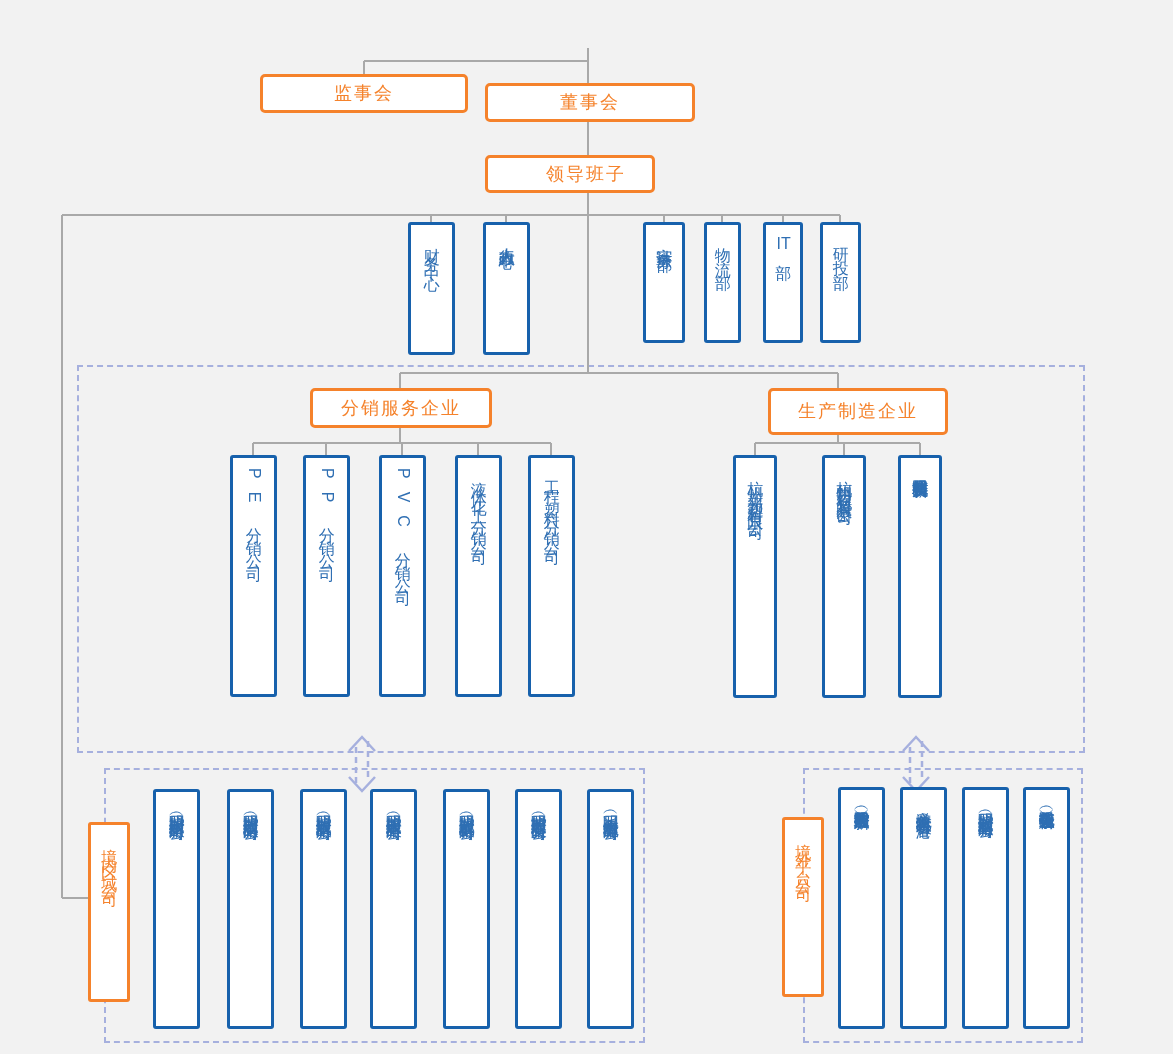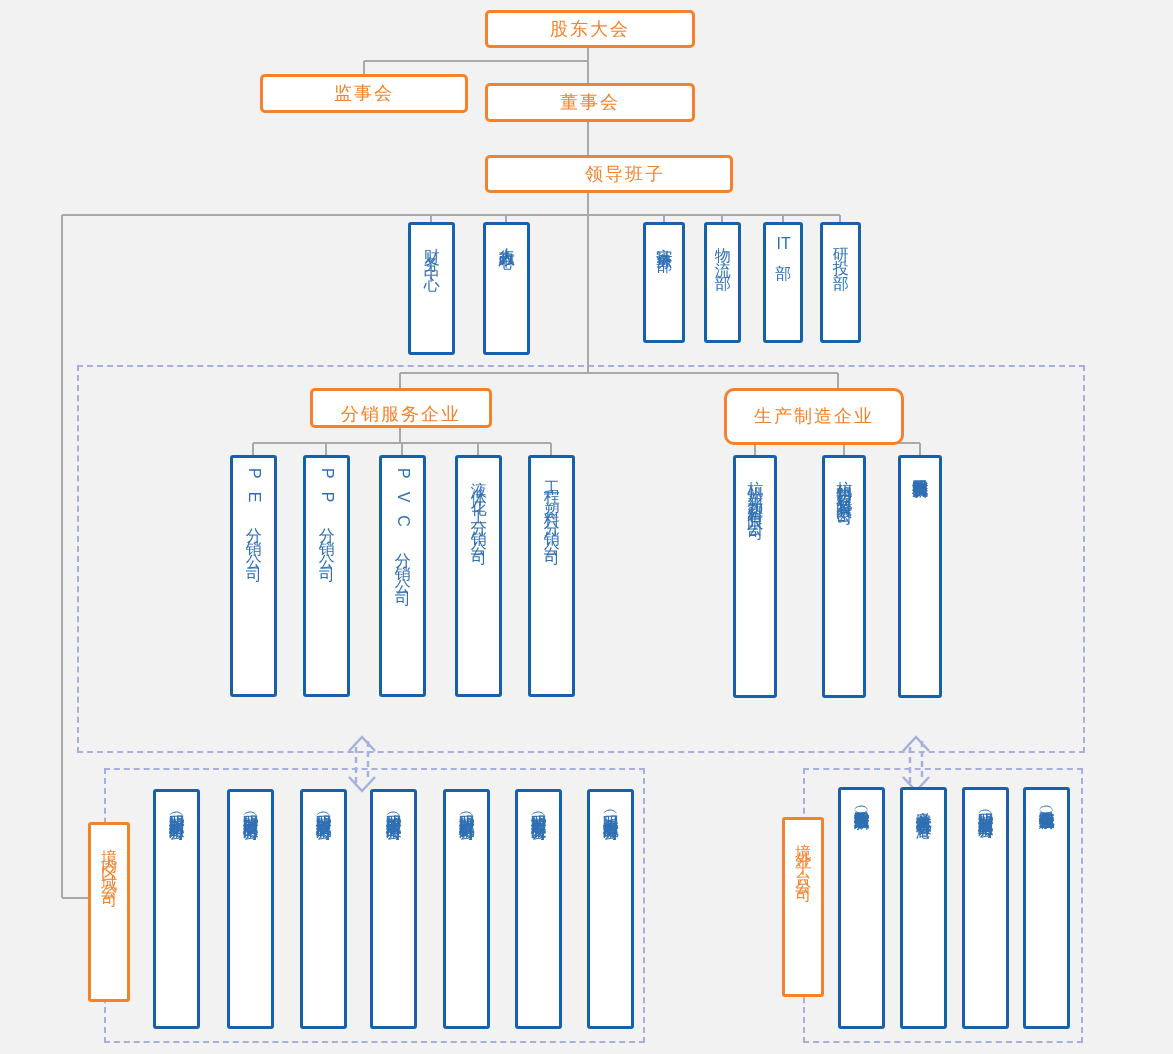--- a/index.html
+++ b/index.html
@@ -49,54 +49,51 @@
     <div class="cline" style="left: 252px; top: 443px; width: 2px; height: 12px;"></div>
     <div class="cline" style="left: 325px; top: 443px; width: 2px; height: 12px;"></div>
     <div class="cline" style="left: 401px; top: 443px; width: 2px; height: 12px;"></div>
     <div class="cline" style="left: 477px; top: 443px; width: 2px; height: 12px;"></div>
     <div class="cline" style="left: 550px; top: 443px; width: 2px; height: 12px;"></div>
     <div class="cline" style="left: 837px; top: 428px; width: 2px; height: 15px;"></div>
     <div class="cline" style="left: 755px; top: 442px; width: 165px; height: 2px;"></div>
     <div class="cline" style="left: 754px; top: 443px; width: 2px; height: 12px;"></div>
     <div class="cline" style="left: 843px; top: 443px; width: 2px; height: 12px;"></div>
     <div class="cline" style="left: 919px; top: 443px; width: 2px; height: 12px;"></div>
-    <div class="node orange-h" style="left: 485px; top: 10px; width: 210px; height: 38px;">
-      <span>股东大会</span>
-    </div>
     <div class="node orange-h" style="left: 485px; top: 83px; width: 210px; height: 39px;">
       <span>董事会</span>
     </div>
     <div class="node orange-h" style="left: 260px; top: 74px; width: 208px; height: 39px;">
       <span>监事会</span>
     </div>
-    <div class="node orange-h" style="left: 485px; top: 155px; width: 248px; height: 38px; padding-left: 32px;">
+    <div class="node orange-h" style="left: 485px; top: 155px; width: 170px; height: 38px; padding-left: 32px;">
       <span>领导班子</span>
     </div>
     <div class="node blue-v" style="left: 408px; top: 222px; width: 47px; height: 133px;">
       <span class="vtext" style="letter-spacing: 9px;">财务中心</span>
     </div>
     <div class="node blue-v" style="left: 483px; top: 222px; width: 47px; height: 133px;">
       <span class="vtext" style="letter-spacing: 1px;">人力行政中心</span>
     </div>
     <div class="node blue-v" style="left: 643px; top: 222px; width: 42px; height: 121px;">
       <span class="vtext" style="letter-spacing: 2px;">审计法务部</span>
     </div>
     <div class="node blue-v" style="left: 704px; top: 222px; width: 37px; height: 121px;">
       <span class="vtext" style="letter-spacing: 13px;">物流部</span>
     </div>
     <div class="node blue-v" style="left: 763px; top: 222px; width: 40px; height: 121px;">
       <span class="vtext" style="letter-spacing: 13px;"><span class="tcy">IT</span>部</span>
     </div>
     <div class="node blue-v" style="left: 820px; top: 222px; width: 41px; height: 121px;">
       <span class="vtext" style="letter-spacing: 13px;">研投部</span>
     </div>
-    <div class="node orange-h" style="left: 310px; top: 388px; width: 182px; height: 40px; align-items: flex-end;">
+    <div class="node orange-h" style="left: 310px; top: 388px; width: 182px; height: 40px;">
       <span>分销服务企业</span>
     </div>
-    <div class="node orange-h" style="left: 724px; top: 388px; width: 180px; height: 57px; border-radius: 10px;">
+    <div class="node orange-h" style="left: 768px; top: 388px; width: 180px; height: 47px;">
       <span>生产制造企业</span>
     </div>
     <div class="node blue-v" style="left: 230px; top: 455px; width: 47px; height: 242px;">
       <span class="vtext" style="letter-spacing: 13px;">PE分销公司</span>
     </div>
     <div class="node blue-v" style="left: 303px; top: 455px; width: 47px; height: 242px;">
       <span class="vtext" style="letter-spacing: 13px;">PP分销公司</span>
     </div>
     <div class="node blue-v" style="left: 379px; top: 455px; width: 47px; height: 242px;">
       <span class="vtext" style="letter-spacing: 13px;">PVC分销公司</span>

